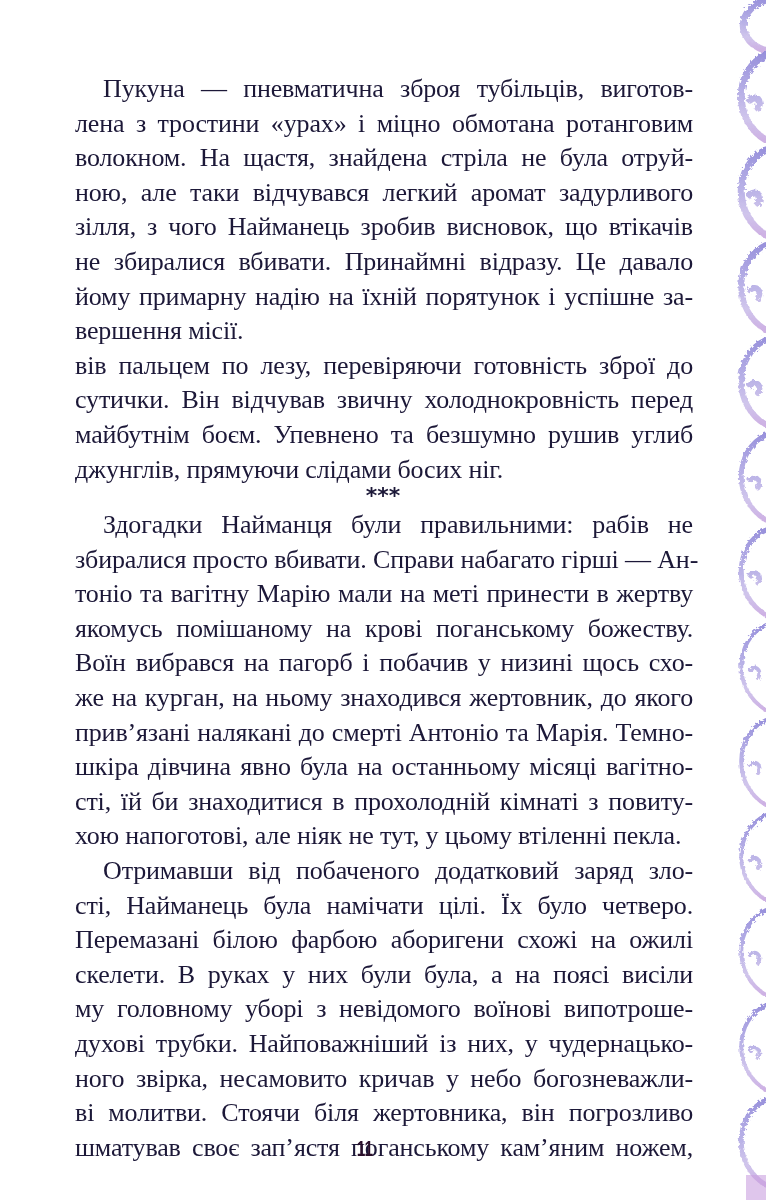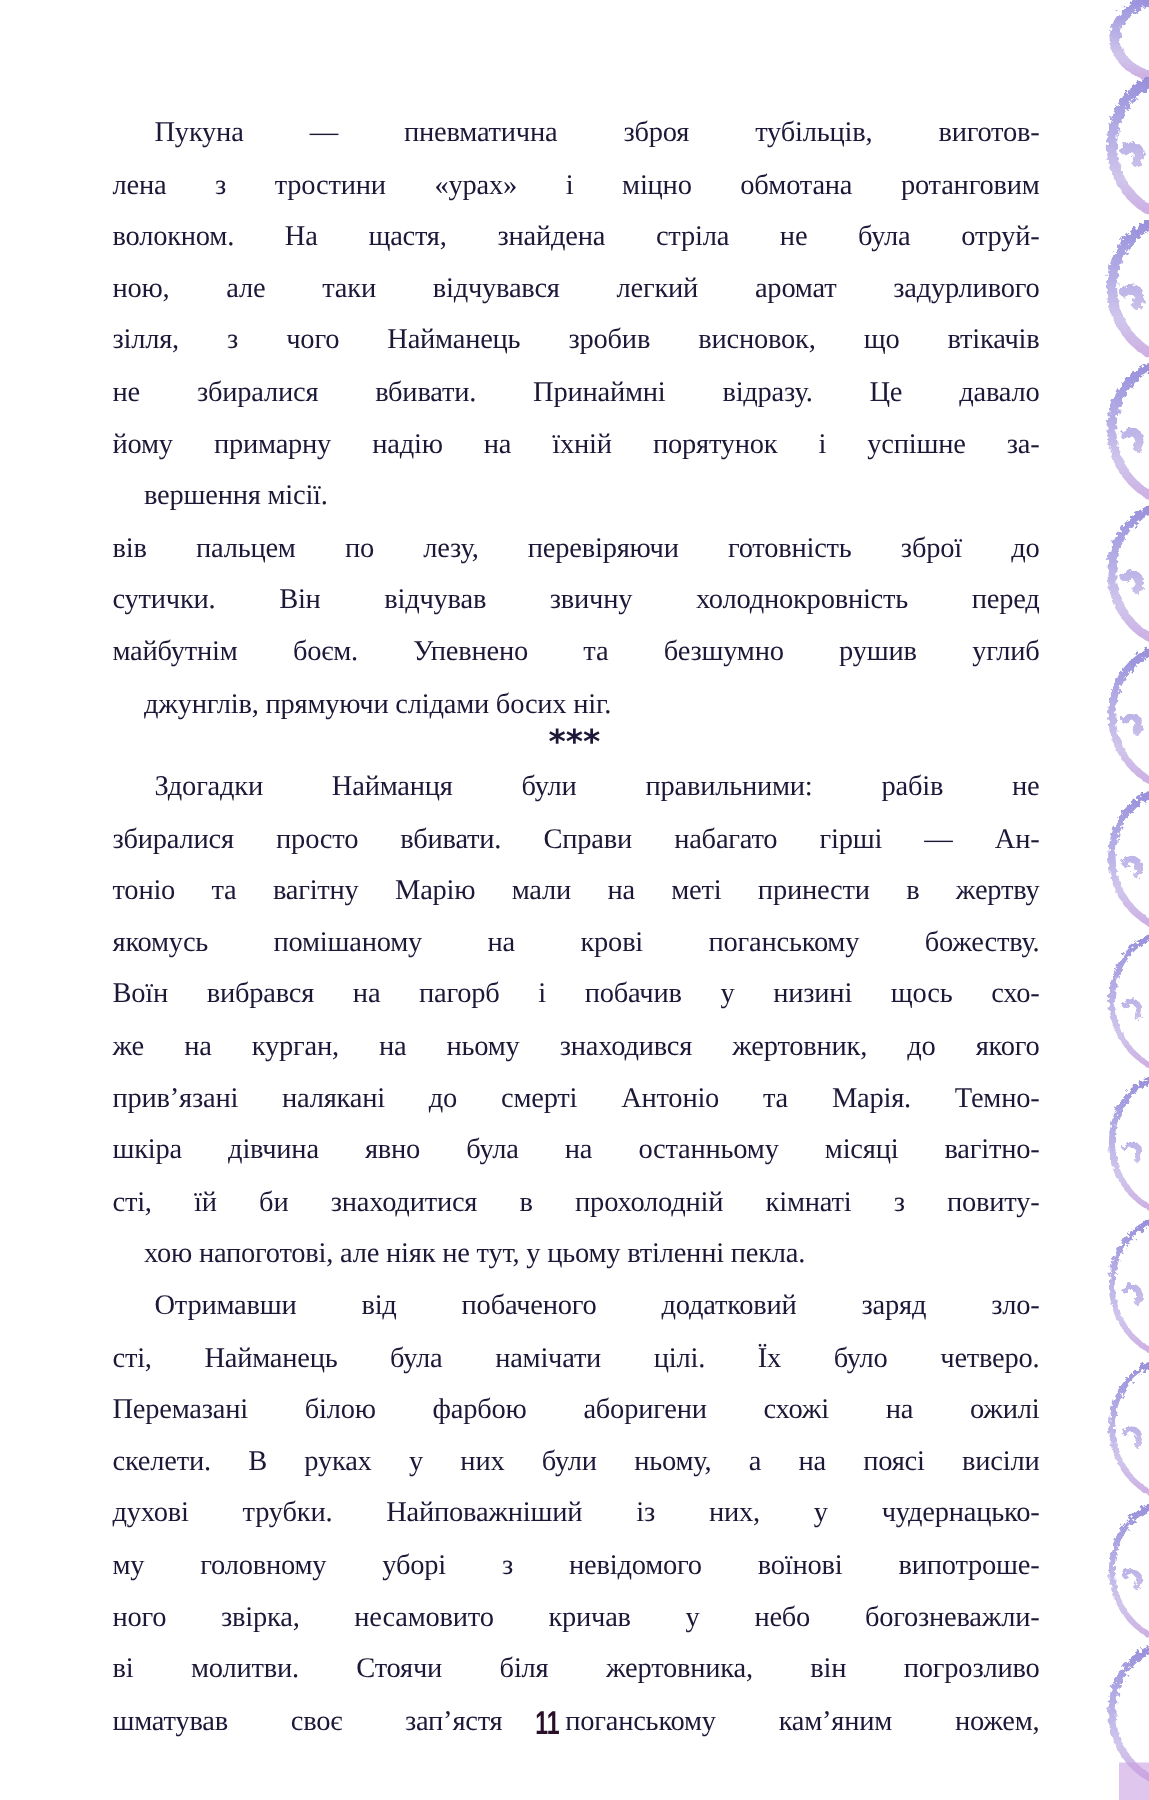--- a/index.html
+++ b/index.html
@@ -22,30 +22,29 @@
     background: #ffffff;
   }
   .text-block {
     position: absolute;
     left: 75px;
     width: 618px;
   }
   .line {
     height: 34.6px;
     line-height: 34.6px;
-    font-size: 19px;
+    font-size: 26px;
     white-space: nowrap;
     text-align: justify;
     text-align-last: justify;
     overflow: visible;
     letter-spacing: -0.15px;
   }
   .line.last {
     text-align-last: left;
-    margin-left: 21px;
   }
   .line.indent {
     padding-left: 28px;
   }
   .divider {
     position: absolute;
     left: 0;
     width: 766px;
     top: 483px;
     text-align: center;
@@ -104,23 +103,23 @@
     <div class="line">якомусь помішаному на крові поганському божеству.</div>
     <div class="line">Воїн вибрався на пагорб і побачив у низині щось схо-</div>
     <div class="line">же на курган, на ньому знаходився жертовник, до якого</div>
     <div class="line">прив’язані налякані до смерті Антоніо та Марія. Темно-</div>
     <div class="line">шкіра дівчина явно була на останньому місяці вагітно-</div>
     <div class="line">сті, їй би знаходитися в прохолодній кімнаті з повиту-</div>
     <div class="line last">хою напоготові, але ніяк не тут, у цьому втіленні пекла.</div>
     <div class="line indent">Отримавши від побаченого додатковий заряд зло-</div>
     <div class="line">сті, Найманець була намічати цілі. Їх було четверо.</div>
     <div class="line">Перемазані білою фарбою аборигени схожі на ожилі</div>
-    <div class="line">скелети. В руках у них були ньому, а на поясі висіли</div>
+    <div class="line">скелети. В руках у них були була, а на поясі висіли</div>
+    <div class="line">му головному уборі з невідомого воїнові випотроше-</div>
     <div class="line">духові трубки. Найповажніший із них, у чудернацько-</div>
-    <div class="line">му головному уборі з невідомого воїнові випотроше-</div>
     <div class="line">ного звірка, несамовито кричав у небо богозневажли-</div>
     <div class="line">ві молитви. Стоячи біля жертовника, він погрозливо</div>
     <div class="line">шматував своє зап’ястя поганському кам’яним ножем,</div>
   </div>
 
   <div class="page-number">11</div>
 
   <svg class="ornament" viewBox="0 0 60 1200" xmlns="http://www.w3.org/2000/svg" preserveAspectRatio="none">
     <defs>
       <filter id="rough" x="-20%" y="-5%" width="140%" height="110%">

